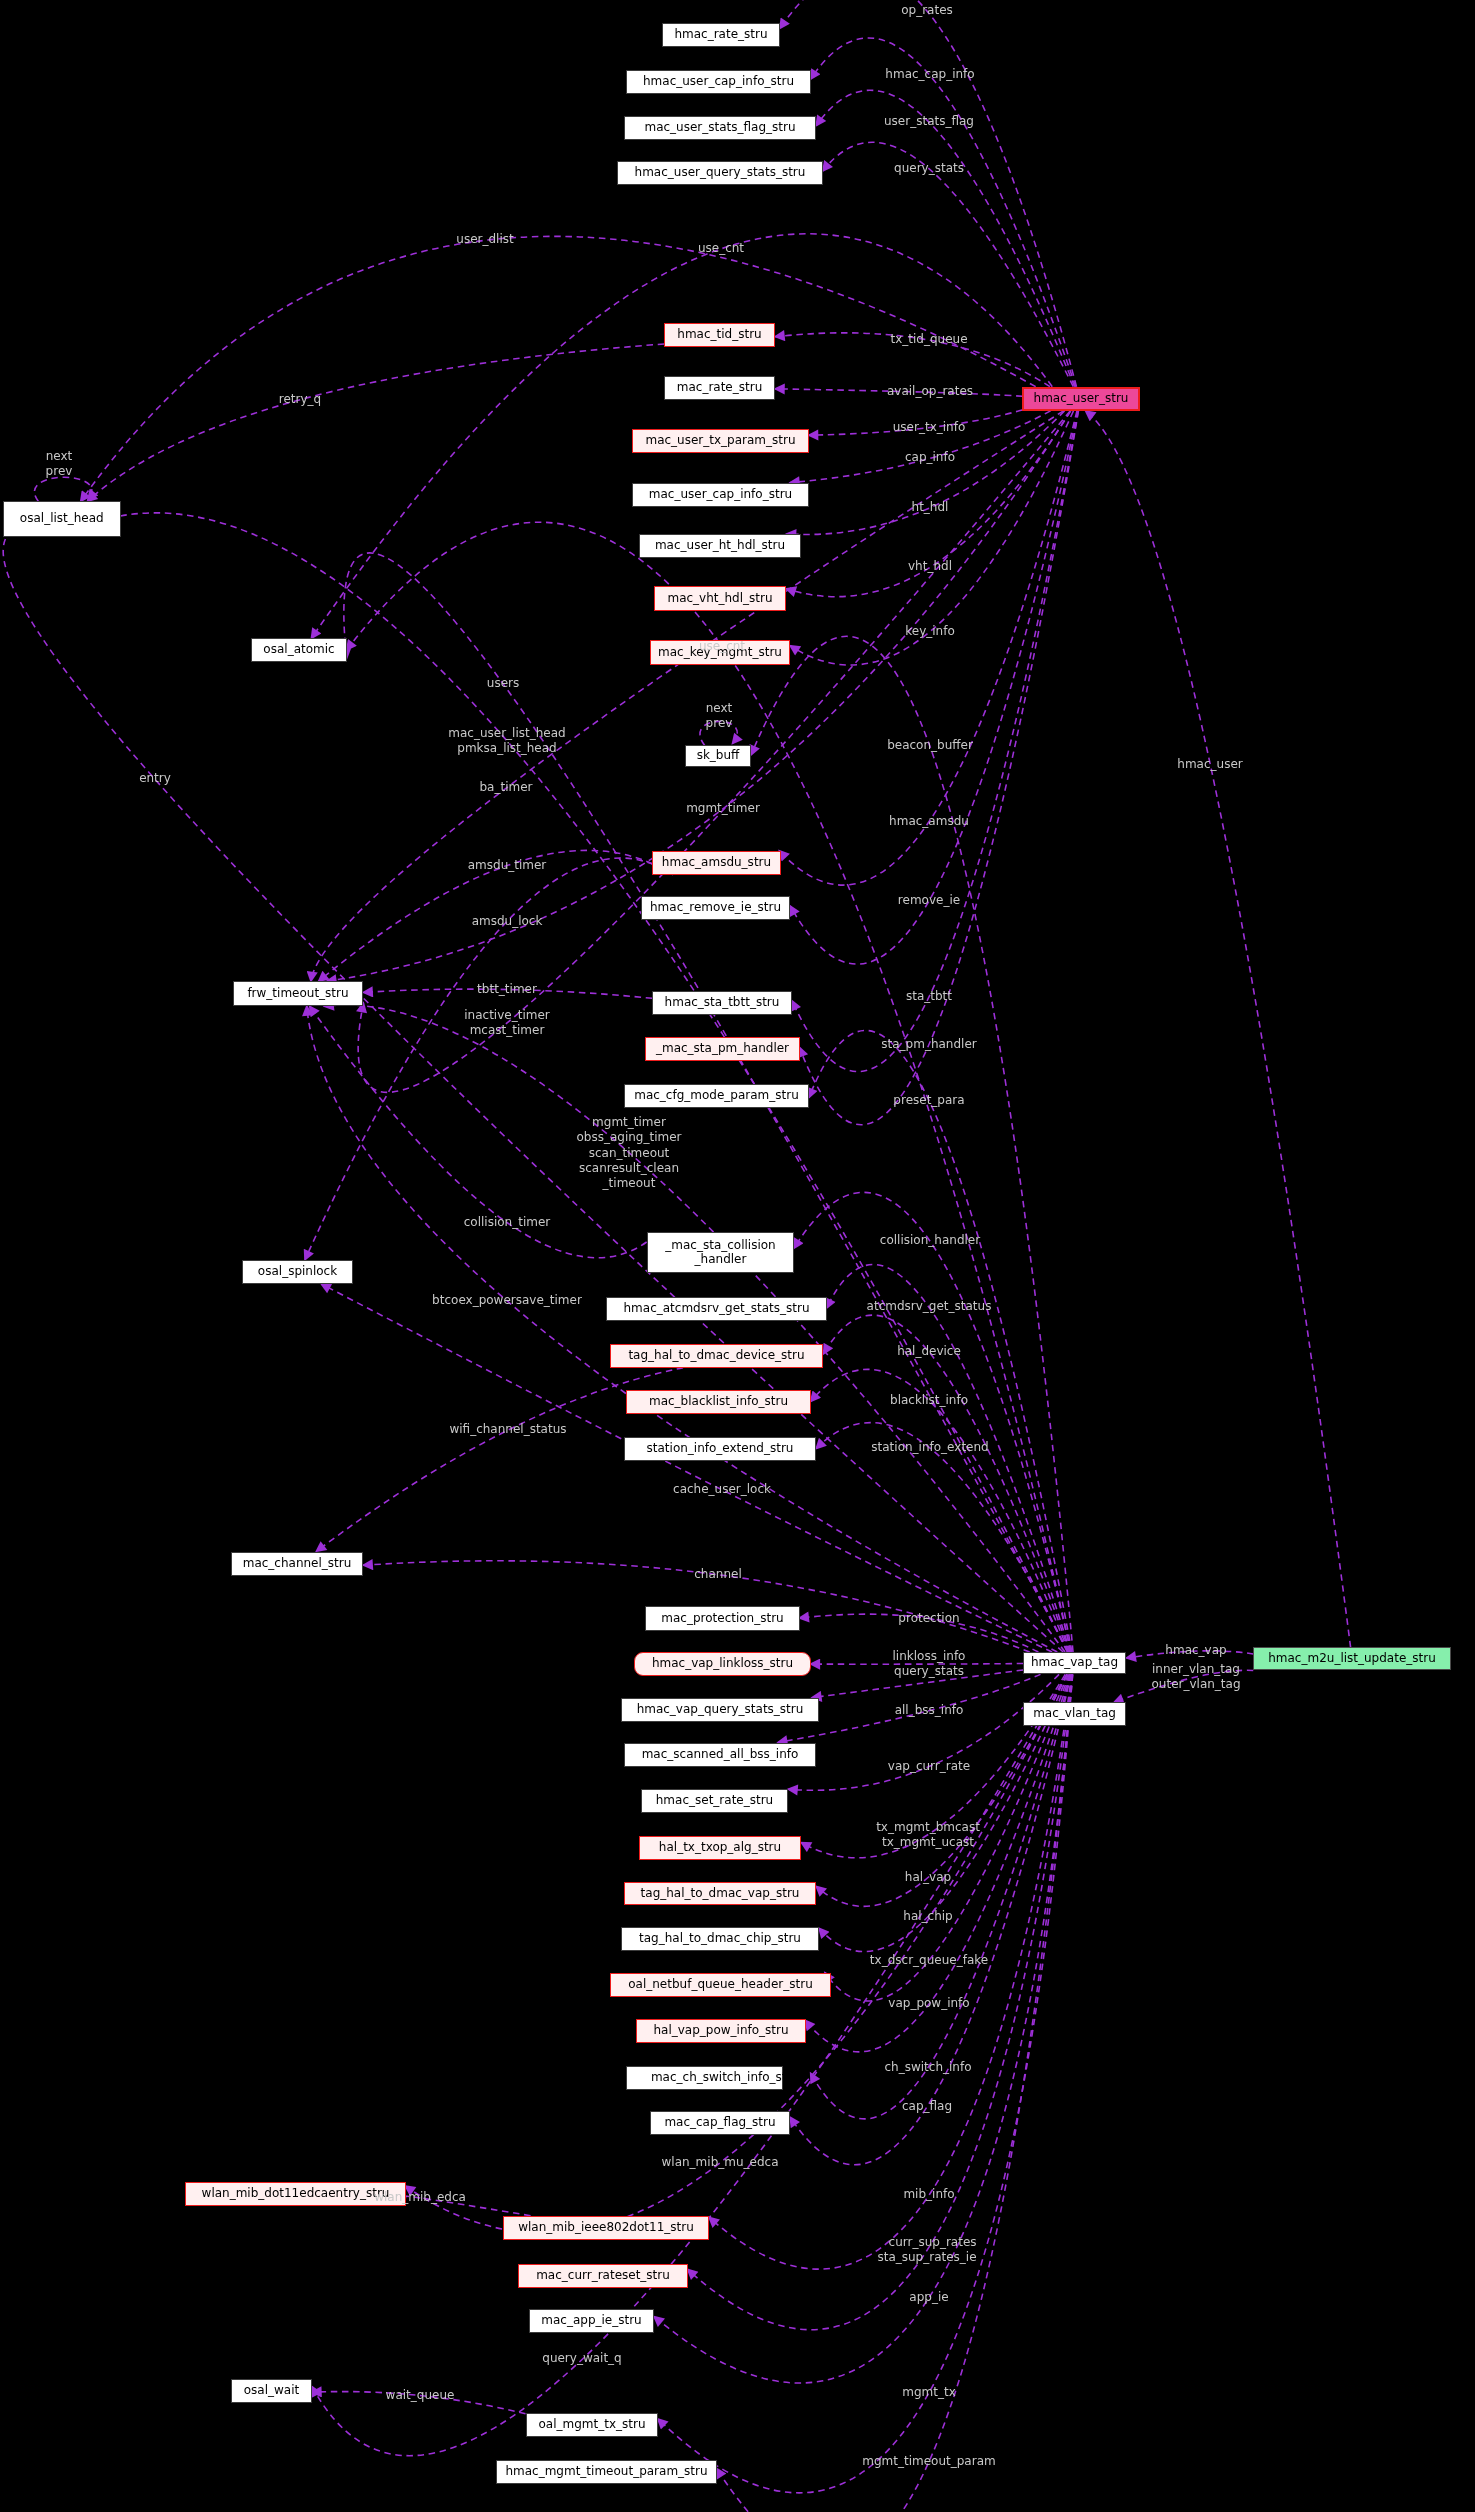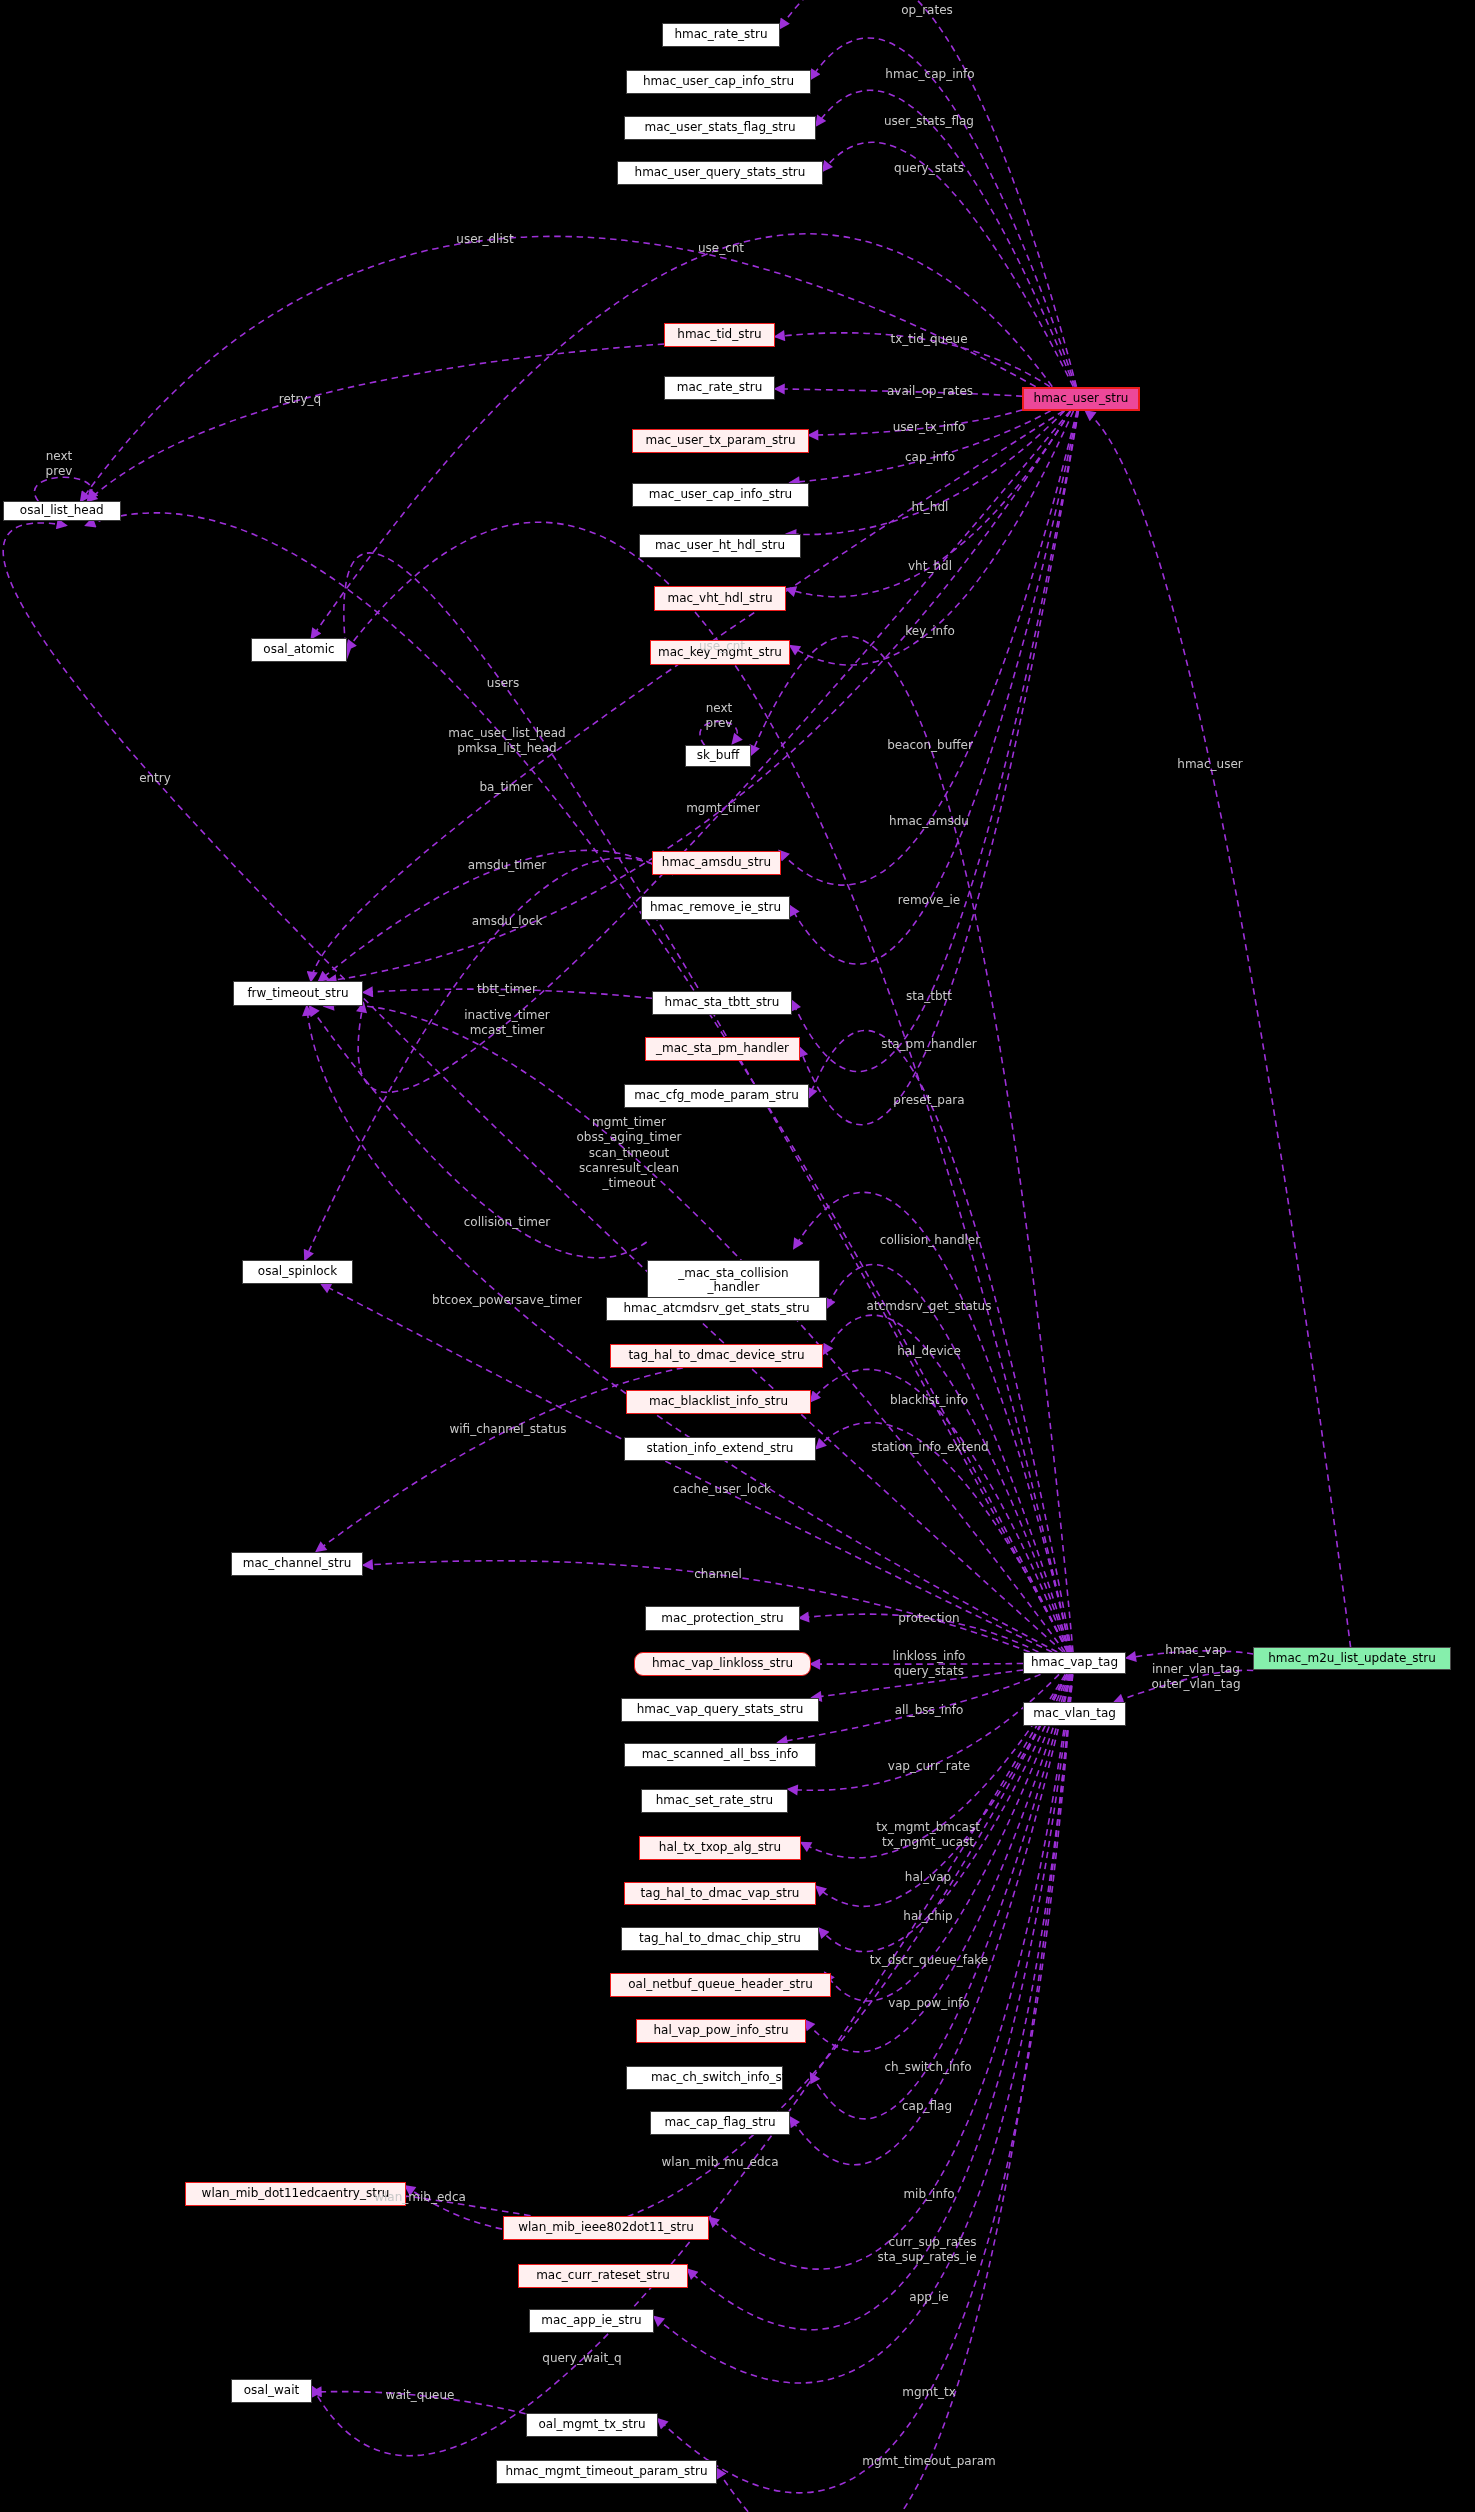--- a/index.html
+++ b/index.html
@@ -101,31 +101,31 @@
       <div class="node" style="left: 626px; top: 70px; width: 185px; height: 24px;">hmac_user_cap_info_stru</div>
       <div class="node" style="left: 624px; top: 116px; width: 192px; height: 24px;">mac_user_stats_flag_stru</div>
       <div class="node" style="left: 617px; top: 161px; width: 206px; height: 24px;">hmac_user_query_stats_stru</div>
       <div class="node highlight" style="left: 664px; top: 323px; width: 111px; height: 24px;">hmac_tid_stru</div>
       <div class="node" style="left: 664px; top: 376px; width: 111px; height: 24px;">mac_rate_stru</div>
       <div class="node highlight" style="left: 632px; top: 429px; width: 177px; height: 24px;">mac_user_tx_param_stru</div>
       <div class="node" style="left: 632px; top: 483px; width: 177px; height: 24px;">mac_user_cap_info_stru</div>
       <div class="node" style="left: 639px; top: 534px; width: 162px; height: 24px;">mac_user_ht_hdl_stru</div>
       <div class="node highlight" style="left: 654px; top: 586px; width: 132px; height: 25px;">mac_vht_hdl_stru</div>
       <div class="node highlight" style="left: 650px; top: 640px; width: 140px; height: 25px;">mac_key_mgmt_stru</div>
-      <div class="node" style="left: 2.8px; top: 501px; width: 118px; height: 20px;">osal_list_head</div>
+      <div class="node" style="left: 2.8px; top: 501px; width: 118px; height: 36px;">osal_list_head</div>
       <div class="node" style="left: 251px; top: 638px; width: 96px; height: 24px;">osal_atomic</div>
       <div class="node" style="left: 685px; top: 745px; width: 66px; height: 22.4px;">sk_buff</div>
       <div class="node highlight" style="left: 652px; top: 851px; width: 129px; height: 24px;">hmac_amsdu_stru</div>
       <div class="node" style="left: 641px; top: 896px; width: 149px; height: 24px;">hmac_remove_ie_stru</div>
       <div class="node" style="left: 233px; top: 981px; width: 130px; height: 25px;">frw_timeout_stru</div>
       <div class="node" style="left: 652px; top: 991px; width: 140px; height: 24px;">hmac_sta_tbtt_stru</div>
       <div class="node highlight" style="left: 645px; top: 1037px; width: 155px; height: 24px;">_mac_sta_pm_handler</div>
       <div class="node" style="left: 624px; top: 1084px; width: 185px; height: 24px;">mac_cfg_mode_param_stru</div>
       <div class="node" style="left: 242px; top: 1260px; width: 111px; height: 24px;">osal_spinlock</div>
-      <div class="node" style="left: 647px; top: 1232px; width: 173px; height: 41px; margin-top: 28px;">_mac_sta_collision
+      <div class="node" style="left: 647px; top: 1232px; width: 147px; height: 41px;">_mac_sta_collision
 _handler</div>
       <div class="node" style="left: 606px; top: 1297px; width: 221px; height: 24px;">hmac_atcmdsrv_get_stats_stru</div>
       <div class="node highlight" style="left: 610px; top: 1344px; width: 213px; height: 24px;">tag_hal_to_dmac_device_stru</div>
       <div class="node highlight" style="left: 626px; top: 1390px; width: 185px; height: 24px;">mac_blacklist_info_stru</div>
       <div class="node" style="left: 624px; top: 1437px; width: 192px; height: 24px;">station_info_extend_stru</div>
       <div class="node" style="left: 231px; top: 1552px; width: 132px; height: 24px;">mac_channel_stru</div>
       <div class="node" style="left: 645px; top: 1606px; width: 155px; height: 25px;">mac_protection_stru</div>
       <div class="node highlight" style="left: 634px; top: 1652px; width: 177px; height: 24px; border-radius: 9px;">hmac_vap_linkloss_stru</div>
       <div class="node" style="left: 621px; top: 1698px; width: 198px; height: 24px;">hmac_vap_query_stats_stru</div>
       <div class="node" style="left: 624px; top: 1743px; width: 192px; height: 24px;">mac_scanned_all_bss_info</div>

